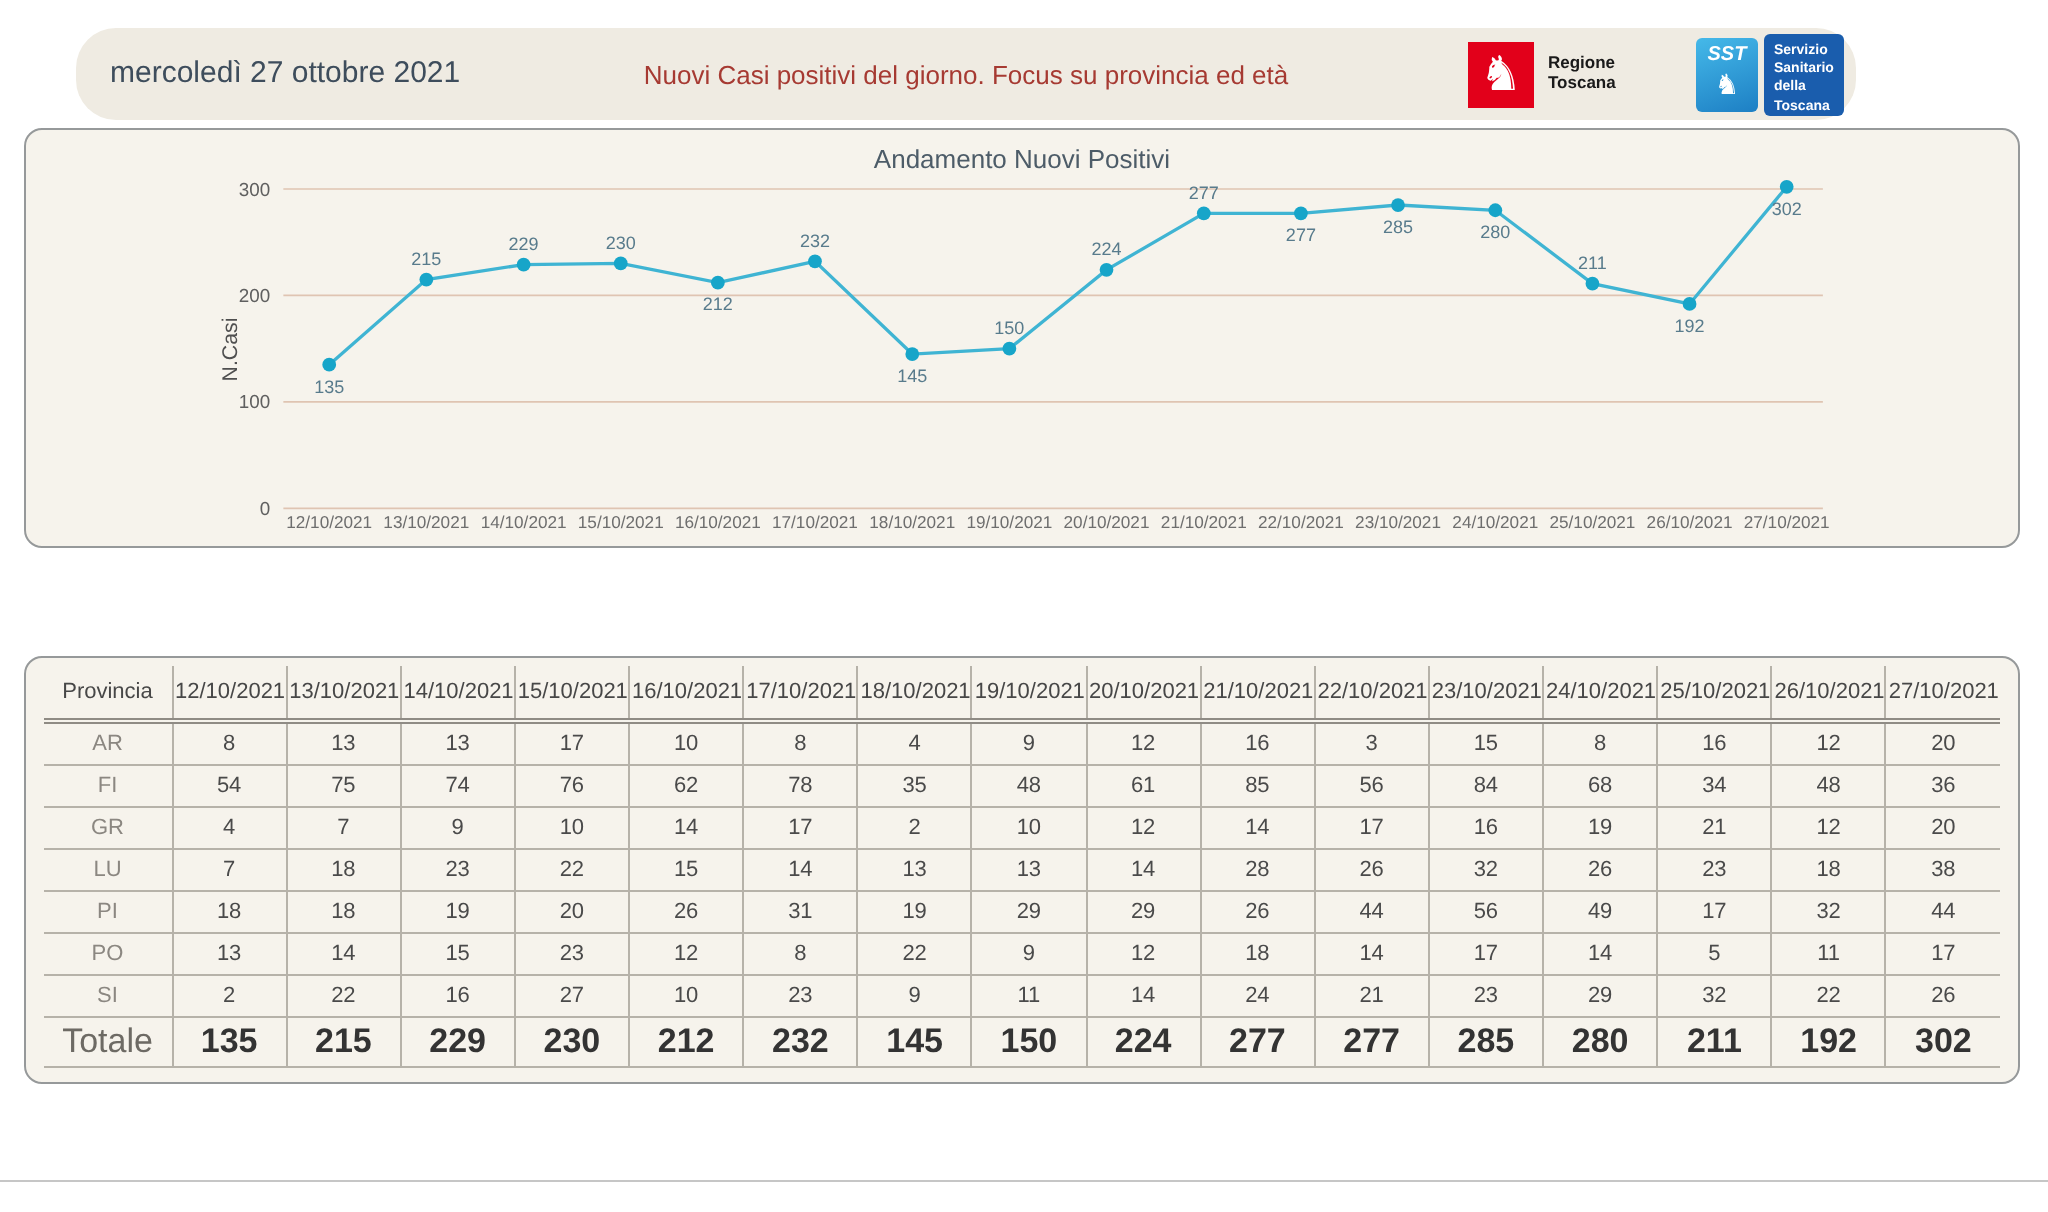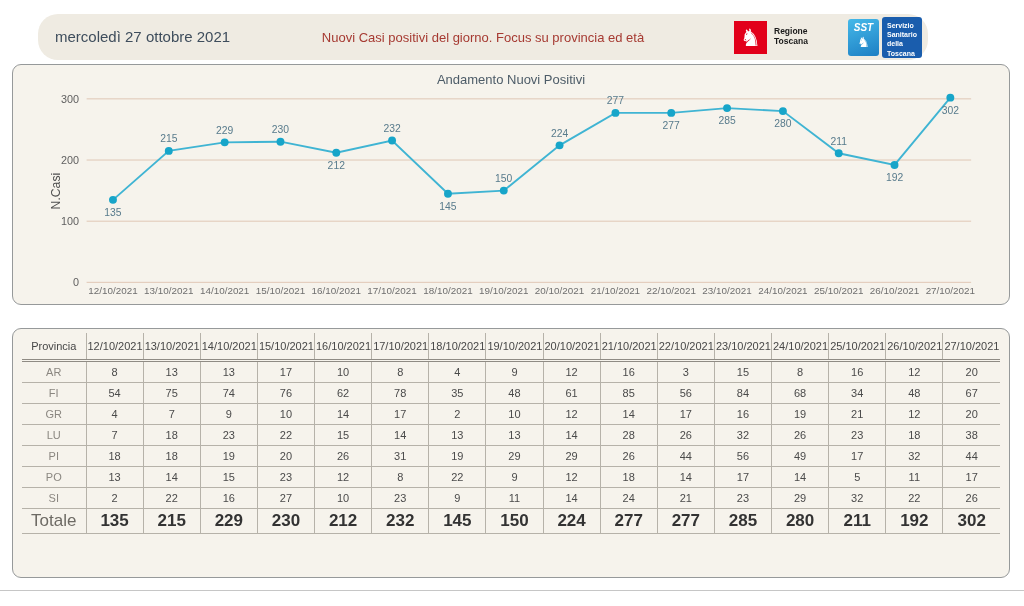--- a/index.html
+++ b/index.html
@@ -12,26 +12,26 @@
   .logo-group{position:absolute;right:6px;top:0;height:46px;display:flex;align-items:center;}
   .rt-logo{width:33px;height:33px;background:#e2001a;display:flex;align-items:center;justify-content:center;color:#fff;font-size:24px;line-height:33px;}
   .rt-label{font-size:8.5px;font-weight:bold;color:#1a1a1a;margin-left:7px;width:46px;line-height:1.15;}
   .sst-box{width:31px;height:37px;background:linear-gradient(160deg,#45b9e9 0%,#1d7fc4 100%);border-radius:3px;color:#fff;text-align:center;margin-left:28px;padding-top:2px;box-sizing:border-box;}
   .sst-acronym{font-style:italic;font-weight:bold;font-size:10px;line-height:14px;display:block;}
   .sst-horse{font-size:14px;line-height:15px;display:block;}
   .sst-label{width:40px;height:41px;background:#1a5dad;border-radius:3px;color:#fff;font-size:7px;font-weight:bold;line-height:1.35;padding:4px 0 0 5px;box-sizing:border-box;margin-left:3px;}
   .sst-label span{display:block;}
 
   
-  .chart-panel{position:absolute;left:12px;top:64px;width:998px;height:241px;background:#f6f3ec;border:1.5px solid #96999a;border-radius:9px;box-sizing:border-box;}
+  .chart-panel{position:absolute;left:12px;top:64px;width:998px;height:210px;background:#f6f3ec;border:1.5px solid #96999a;border-radius:9px;box-sizing:border-box;}
   .chart-title{position:absolute;top:7px;left:0;right:0;text-align:center;font-size:13px;color:#4d5c68;}
   .chart-svg{position:absolute;left:0;top:0;width:100%;height:100%;}
 
   
-  .table-panel{position:absolute;left:12px;top:328px;width:998px;height:250px;background:#f6f3ec;border:1.5px solid #96999a;border-radius:9px;box-sizing:border-box;padding:4px 9px 0 9px;}
+  .table-panel{position:absolute;left:12px;top:328px;width:998px;height:214px;background:#f6f3ec;border:1.5px solid #96999a;border-radius:9px;box-sizing:border-box;padding:4px 9px 0 9px;}
   table{width:100%;border-collapse:collapse;table-layout:fixed;}
   th,td{text-align:center;font-weight:normal;overflow:hidden;white-space:nowrap;}
   thead th{font-size:11px;color:#474747;height:24px;border-bottom:3px double #8f8b84;}
   tbody td{font-size:11px;color:#4a4a4a;height:18px;border-bottom:1px solid #b6b2a9;}
   tbody td:first-child{color:#8b8781;}
   th+th,td+td{border-left:1px solid #b6b2a9;}
   tfoot td{font-size:17px;font-weight:bold;color:#333333;height:22px;border-bottom:1px solid #b6b2a9;}
   tfoot td:first-child{font-weight:normal;color:#6d6a64;}
 
   .bottom-rule{position:absolute;left:0;top:590px;width:1024px;height:1px;background:#c6c6c6;}
@@ -194,21 +194,21 @@
           <td>78</td>
           <td>35</td>
           <td>48</td>
           <td>61</td>
           <td>85</td>
           <td>56</td>
           <td>84</td>
           <td>68</td>
           <td>34</td>
           <td>48</td>
-          <td>67</td>
+          <td>36</td>
         </tr>
         <tr>
           <td>GR</td>
           <td>4</td>
           <td>7</td>
           <td>9</td>
           <td>10</td>
           <td>14</td>
           <td>17</td>
           <td>2</td>

